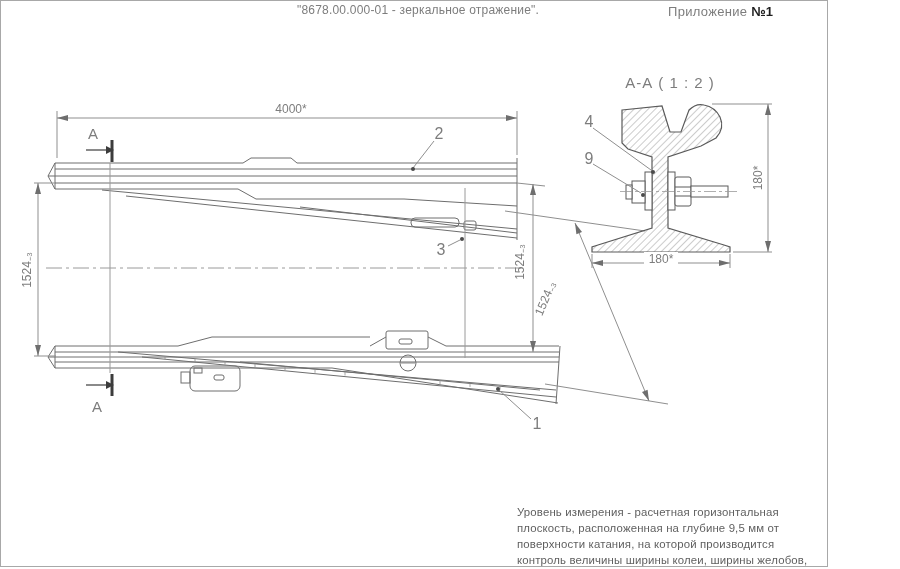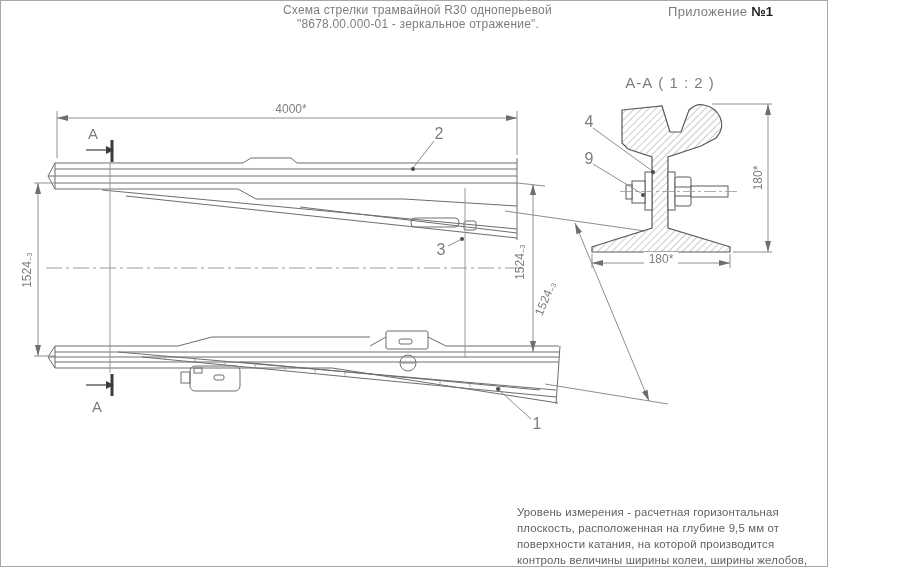--- a/index.html
+++ b/index.html
@@ -16,21 +16,20 @@
   .callout{font-size:16px;}
   .cutlabel{font-size:15px;}
   .seclabel{font-size:15px;letter-spacing:1px;}
 </style>
 </head>
 <body>
 
 <div class="frame"></div>
 
 <div class="abs title-block">
-  <div>Схема стрелки трамвайной R30 одноперьевой</div>
   <div class="indent">"8678.00.000-01 - зеркальное отражение".</div>
 </div>
 
 <div class="abs annex">
   <span>Приложение</span>
   <b>№1</b>
 </div>
 
 <div class="abs note">Уровень измерения - расчетная горизонтальная
 плоскость, расположенная на глубине 9,5 мм от

